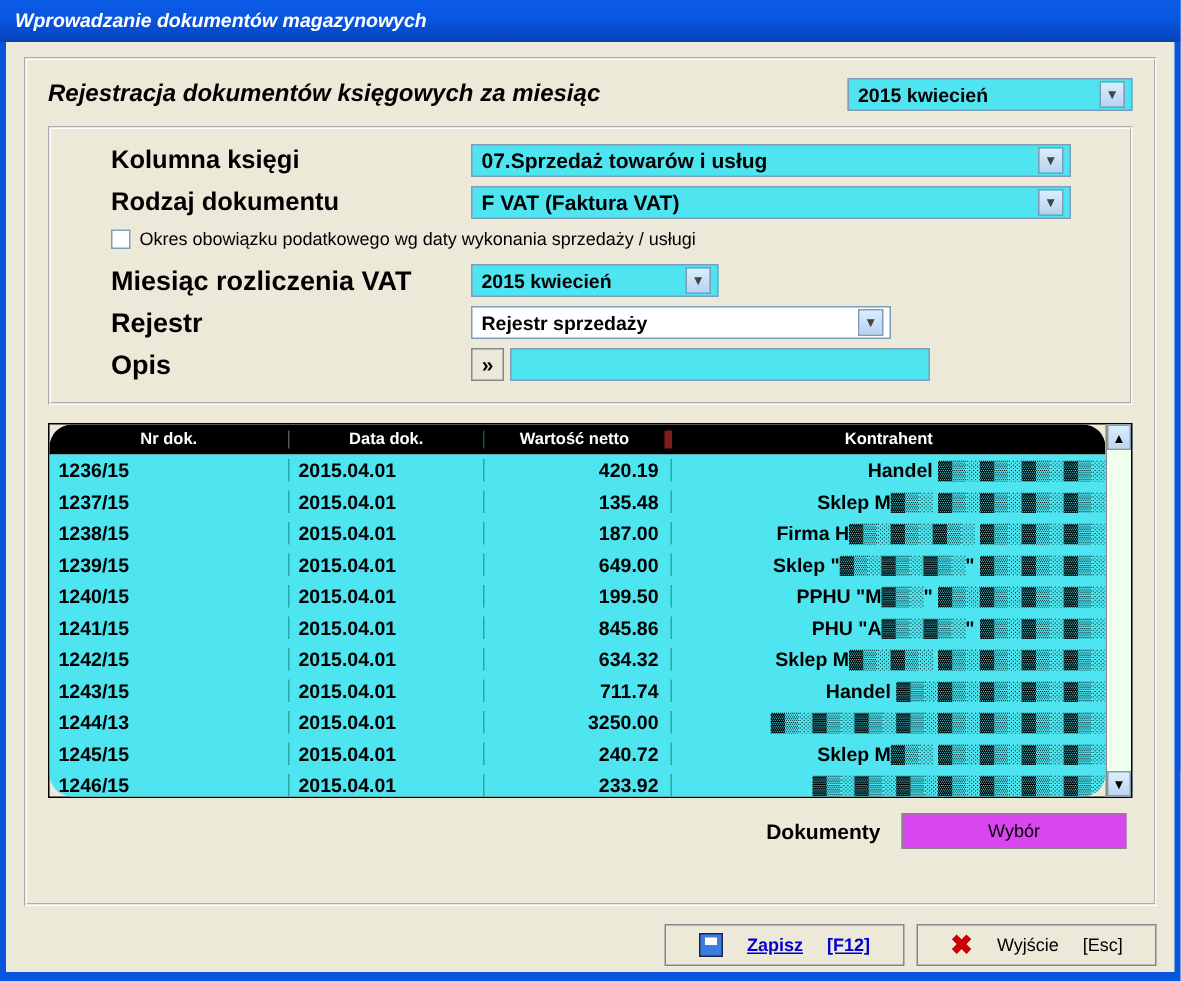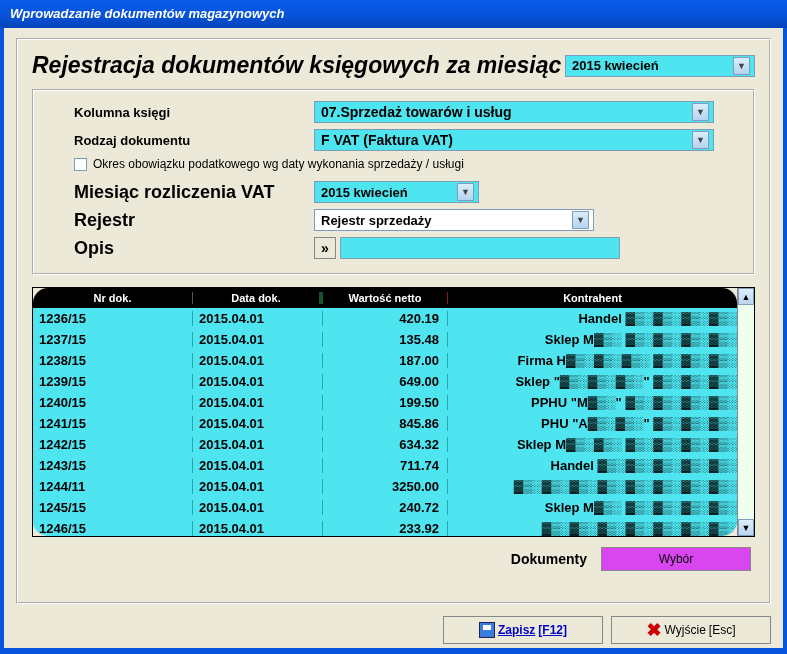--- a/index.html
+++ b/index.html
@@ -40,21 +40,21 @@
     height: 566px;
     position: relative;
   }
   .header-row {
     display: flex;
     align-items: center;
     justify-content: space-between;
     margin-bottom: 10px;
   }
   .header-title {
-    font-size: 23px;
+    font-size: 16px;
     font-weight: bold;
     font-style: italic;
     color: #000;
   }
   .combo {
     background: #4ee5f0;
     border: 1px solid #7f9db9;
     height: 22px;
     display: flex;
     align-items: center;
@@ -82,21 +82,21 @@
     padding: 10px 12px 8px 40px;
     margin-top: 6px;
   }
   .form-row {
     display:flex;
     align-items:center;
     margin-bottom:6px;
   }
   .form-label {
     width: 240px;
-    font-size:13px;
+    font-size:17px;
     font-weight:bold;
     color:#000;
   }
   .form-label-sm { font-weight:bold; font-size:18px; width:240px; }
   .combo-lg { width: 400px; font-size:14px;justify-content:space-between; }
   .combo-md { width: 280px; }
   .combo-sm { width: 165px; }
   .checkbox-row {
     display:flex;align-items:center;gap:6px;
     margin: 4px 0 10px 0;
@@ -122,37 +122,37 @@
   .grid {
     flex:1;
     overflow:hidden;
     border-radius:15px;
   }
   .grid-head {
     background:#000;color:#fff;font-weight:bold;text-align:center;
     display:flex;height:20px;align-items:center;
   }
   .col1{width:160px;border-right:1px solid #555;}
-  .col2{width:130px;border-right:4px solid #14532d;}
-  .col3{width:125px;border-right:1px solid #7f1d1d;text-align:center;}
+  .col2{width:130px;border-right:1px solid #14532d;}
+  .col3{width:125px;border-right:5px solid #7f1d1d;text-align:center;}
   .col4{flex:1;}
   .grid-body{background:#4ee5f0;}
   .grid-row{display:flex;height:21px;align-items:center;font-weight:bold;font-size:13px;color:#000;}
   .grid-row .c1{width:160px;padding-left:6px;border-right:1px solid #2aa;}
   .grid-row .c2{width:130px;padding-left:6px;border-right:1px solid #2aa;}
   .grid-row .c3{width:125px;text-align:right;padding-right:8px;border-right:1px solid #2aa;}
   .grid-row .c4{flex:1;padding-left:6px;white-space:nowrap;overflow:hidden;text-align:right;}
   .scrollbar{width:17px;background:#ece9d8;border-left:1px solid #888;display:flex;flex-direction:column;}
   .sb-btn{height:17px;background:linear-gradient(#dceefd,#bdd6f0);border:1px solid #7f9db9;display:flex;align-items:center;justify-content:center;font-size:9px;}
   .sb-track{flex:1;background:#efe;}
   .bottom-row{display:flex;align-items:center;justify-content:flex-end;gap:14px;margin-top:10px;padding-right:4px;}
   .bottom-label{font-weight:bold;font-size:14px;}
   .btn{border:1px solid #888;background:#d946ef;height:24px;width:150px;display:flex;align-items:center;justify-content:center;font-size:12px;}
   .footer{display:flex;justify-content:flex-end;gap:8px;margin-top:12px;align-items:center;}
-  .footer-btn{border:1px solid #888;background:#ece9d8;height:28px;width:160px;display:flex;align-items:center;justify-content:center;gap:3px;font-size:12px;}
+  .footer-btn{border:1px solid #888;background:#ece9d8;height:28px;width:160px;display:flex;align-items:center;justify-content:center;gap:16px;font-size:12px;}
   .footer-btn .link{color:#0000cc;text-decoration:underline;font-weight:bold;}
   .footer-btn .x{color:#cc0000;font-weight:bold;font-size:18px;}
   .save-icon{width:16px;height:16px;background:#3a7de0;border:1px solid #225;position:relative;}
   .save-icon::after{content:"";position:absolute;top:2px;left:3px;width:8px;height:5px;background:#fff;}
 </style>
 </head>
 <body>
 
 <div class="window">
   <div class="titlebar">Wprowadzanie dokumentów magazynowych</div>
@@ -258,21 +258,21 @@
                 <div class="c3">634.32</div>
                 <div class="c4">Sklep M▓▒░▓▒░ ▓▒░▓▒░▓▒░▓▒░</div>
               </div>
               <div class="grid-row">
                 <div class="c1">1243/15</div>
                 <div class="c2">2015.04.01</div>
                 <div class="c3">711.74</div>
                 <div class="c4">Handel ▓▒░▓▒░▓▒░▓▒░▓▒░</div>
               </div>
               <div class="grid-row">
-                <div class="c1">1244/11</div>
+                <div class="c1">1244/13</div>
                 <div class="c2">2015.04.01</div>
                 <div class="c3">3250.00</div>
                 <div class="c4">▓▒░▓▒░▓▒░▓▒░▓▒░▓▒░▓▒░▓▒░</div>
               </div>
               <div class="grid-row">
                 <div class="c1">1245/15</div>
                 <div class="c2">2015.04.01</div>
                 <div class="c3">240.72</div>
                 <div class="c4">Sklep M▓▒░ ▓▒░▓▒░▓▒░▓▒░</div>
               </div>

